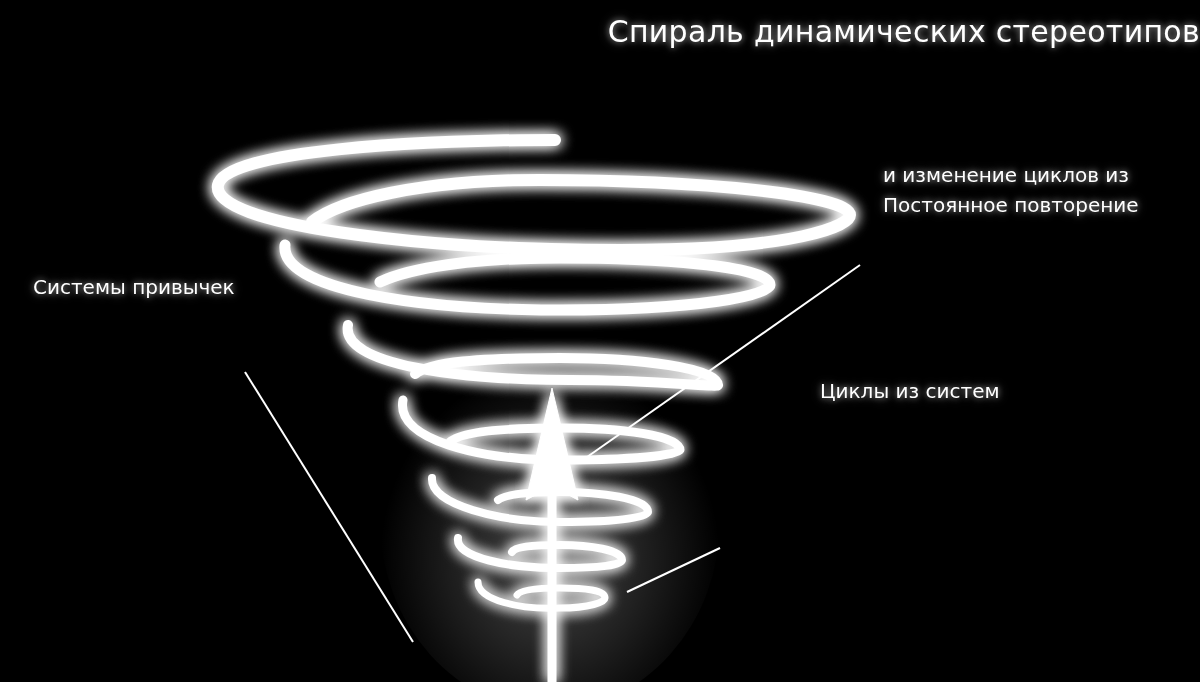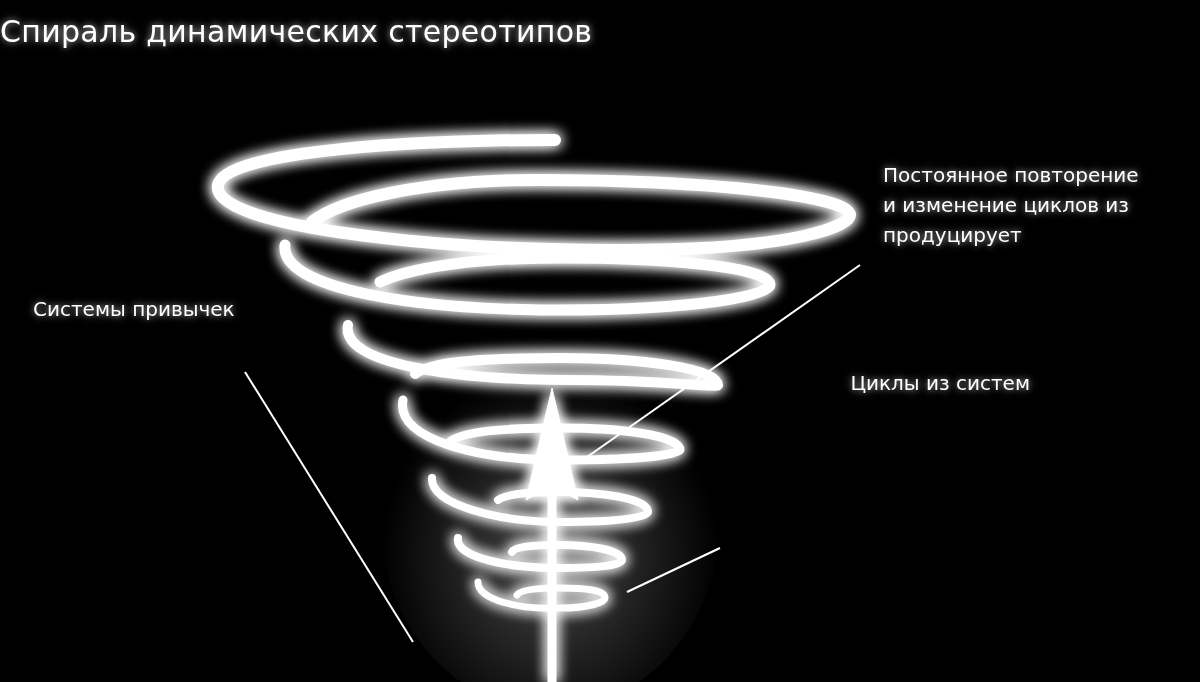--- a/index.html
+++ b/index.html
@@ -1,22 +1,22 @@
 <!DOCTYPE html>
 <html><head>
 <meta charset="utf-8">
 <style>
   html,body{margin:0;padding:0;background:#000;}
   body{width:1200px;height:682px;position:relative;overflow:hidden;font-family:"DejaVu Sans",sans-serif;color:#fff;}
   .glow{text-shadow:0 0 6px rgba(255,255,255,0.55),0 0 12px rgba(255,255,255,0.3);}
-  #title{position:absolute;left:0;width:1200px;top:14px;text-align:left;font-size:30px;letter-spacing:0.3px;}
+  #title{position:absolute;left:0;width:1200px;top:14px;text-align:right;font-size:30px;letter-spacing:0.3px;}
   .label{position:absolute;font-size:20px;line-height:30px;}
   #lbl-right{left:883px;top:160px;}
-  #lbl-left{left:33px;top:294px;}
-  #lbl-cycles{left:820px;top:368px;text-align:right;width:210px;}
+  #lbl-left{left:33px;top:272px;}
+  #lbl-cycles{left:820px;top:376px;text-align:left;width:210px;}
   svg{position:absolute;left:0;top:0;}
 </style>
 </head>
 <body>
 
 <svg width="1200" height="682" viewBox="0 0 1200 682">
   <defs>
     <filter id="g" x="-20%" y="-20%" width="140%" height="140%">
       <feGaussianBlur stdDeviation="7" result="b"></feGaussianBlur>
       <feMerge>
@@ -47,23 +47,22 @@
   <g stroke="#fff" stroke-width="2">
     <line x1="860" y1="265" x2="580" y2="462"></line>
     <line x1="245" y1="372" x2="413" y2="642"></line>
     <line x1="720" y1="548" x2="627" y2="592"></line>
   </g>
 </svg>
 
 <div id="title" class="glow">Спираль динамических стереотипов</div>
 
 <div id="lbl-right" class="label glow">
+  <div>и изменение циклов из</div>
   <div>Постоянное повторение</div>
-  <div>и изменение циклов из</div>
-  <div>продуцирует</div>
 </div>
 
 <div id="lbl-left" class="label glow">
   <div>Системы привычек</div>
 </div>
 
 <div id="lbl-cycles" class="label glow">
   <div>Циклы из систем</div>
 </div>
 

